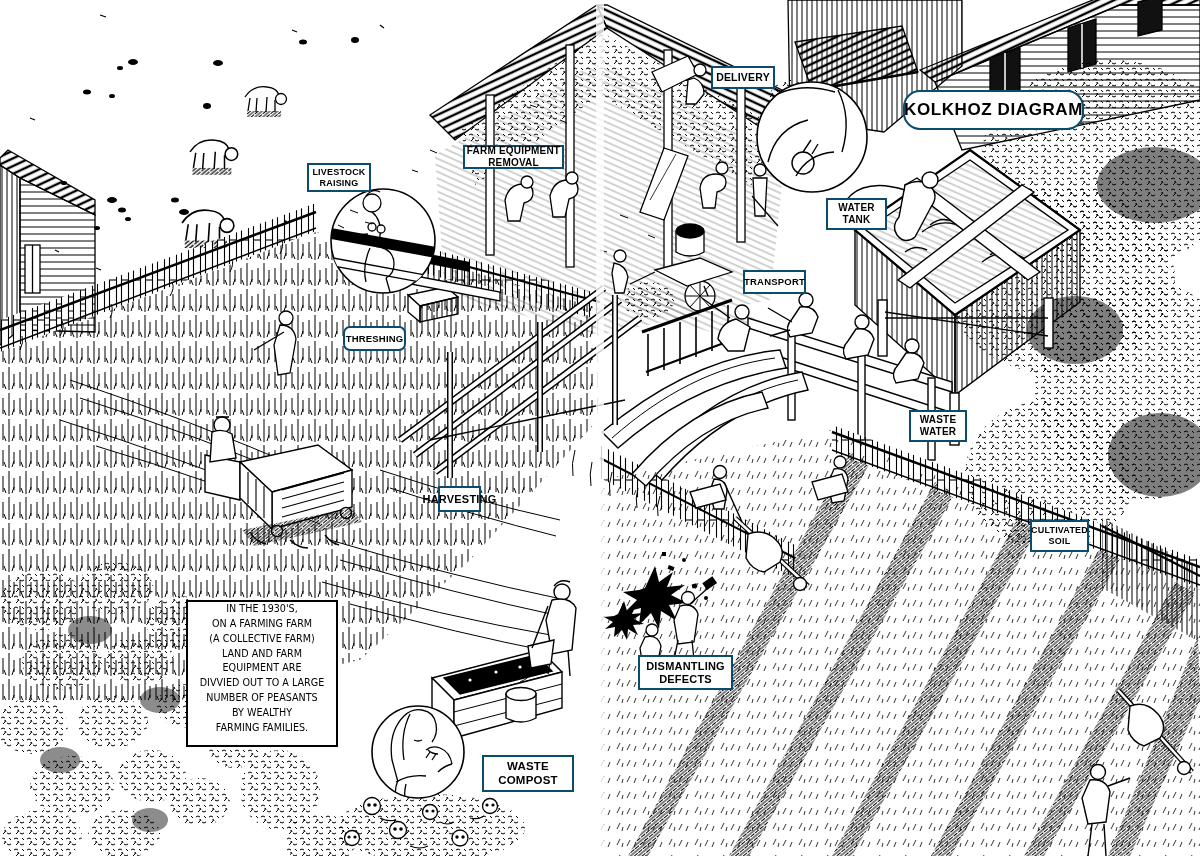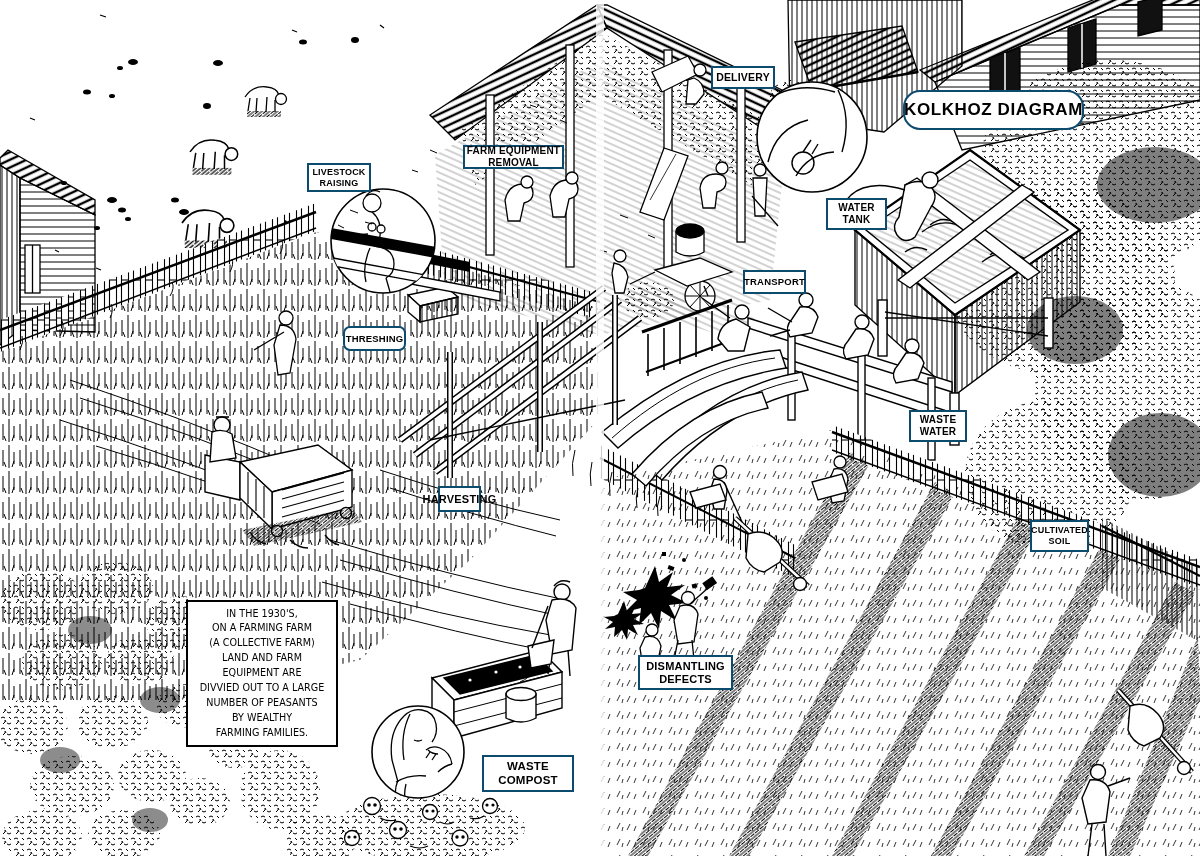--- a/index.html
+++ b/index.html
@@ -26,21 +26,21 @@
   .cap-threshing{left:343px;top:326px;width:63px;height:25px;font-size:9.5px;border-radius:7px;}
   .cap-wastewater{left:909px;top:410px;width:58px;height:32px;font-size:10px;}
   .cap-harvesting{left:438px;top:486px;width:43px;height:26px;font-size:11px;}
   .cap-cultivated{left:1030px;top:520px;width:59px;height:32px;font-size:9px;}
   .cap-dismantling{left:638px;top:655px;width:95px;height:35px;font-size:11px;}
   .cap-compost{left:482px;top:755px;width:92px;height:37px;font-size:11.5px;}
   
   .narration{
     position:absolute;left:186px;top:600px;width:152px;height:147px;
     background:#fff;border:2px solid #000;box-sizing:border-box;
-    display:flex;flex-direction:column;align-items:center;justify-content:center;
+    display:flex;flex-direction:column;align-items:center;
     font-family:"DejaVu Sans",sans-serif;font-size:9.6px;font-weight:500;
     line-height:1.55;text-align:center;color:#000;z-index:30;
   }
   .narration span{display:block;white-space:nowrap;}
 </style>
 </head>
 <body>
 
 <div class="stage">
 

